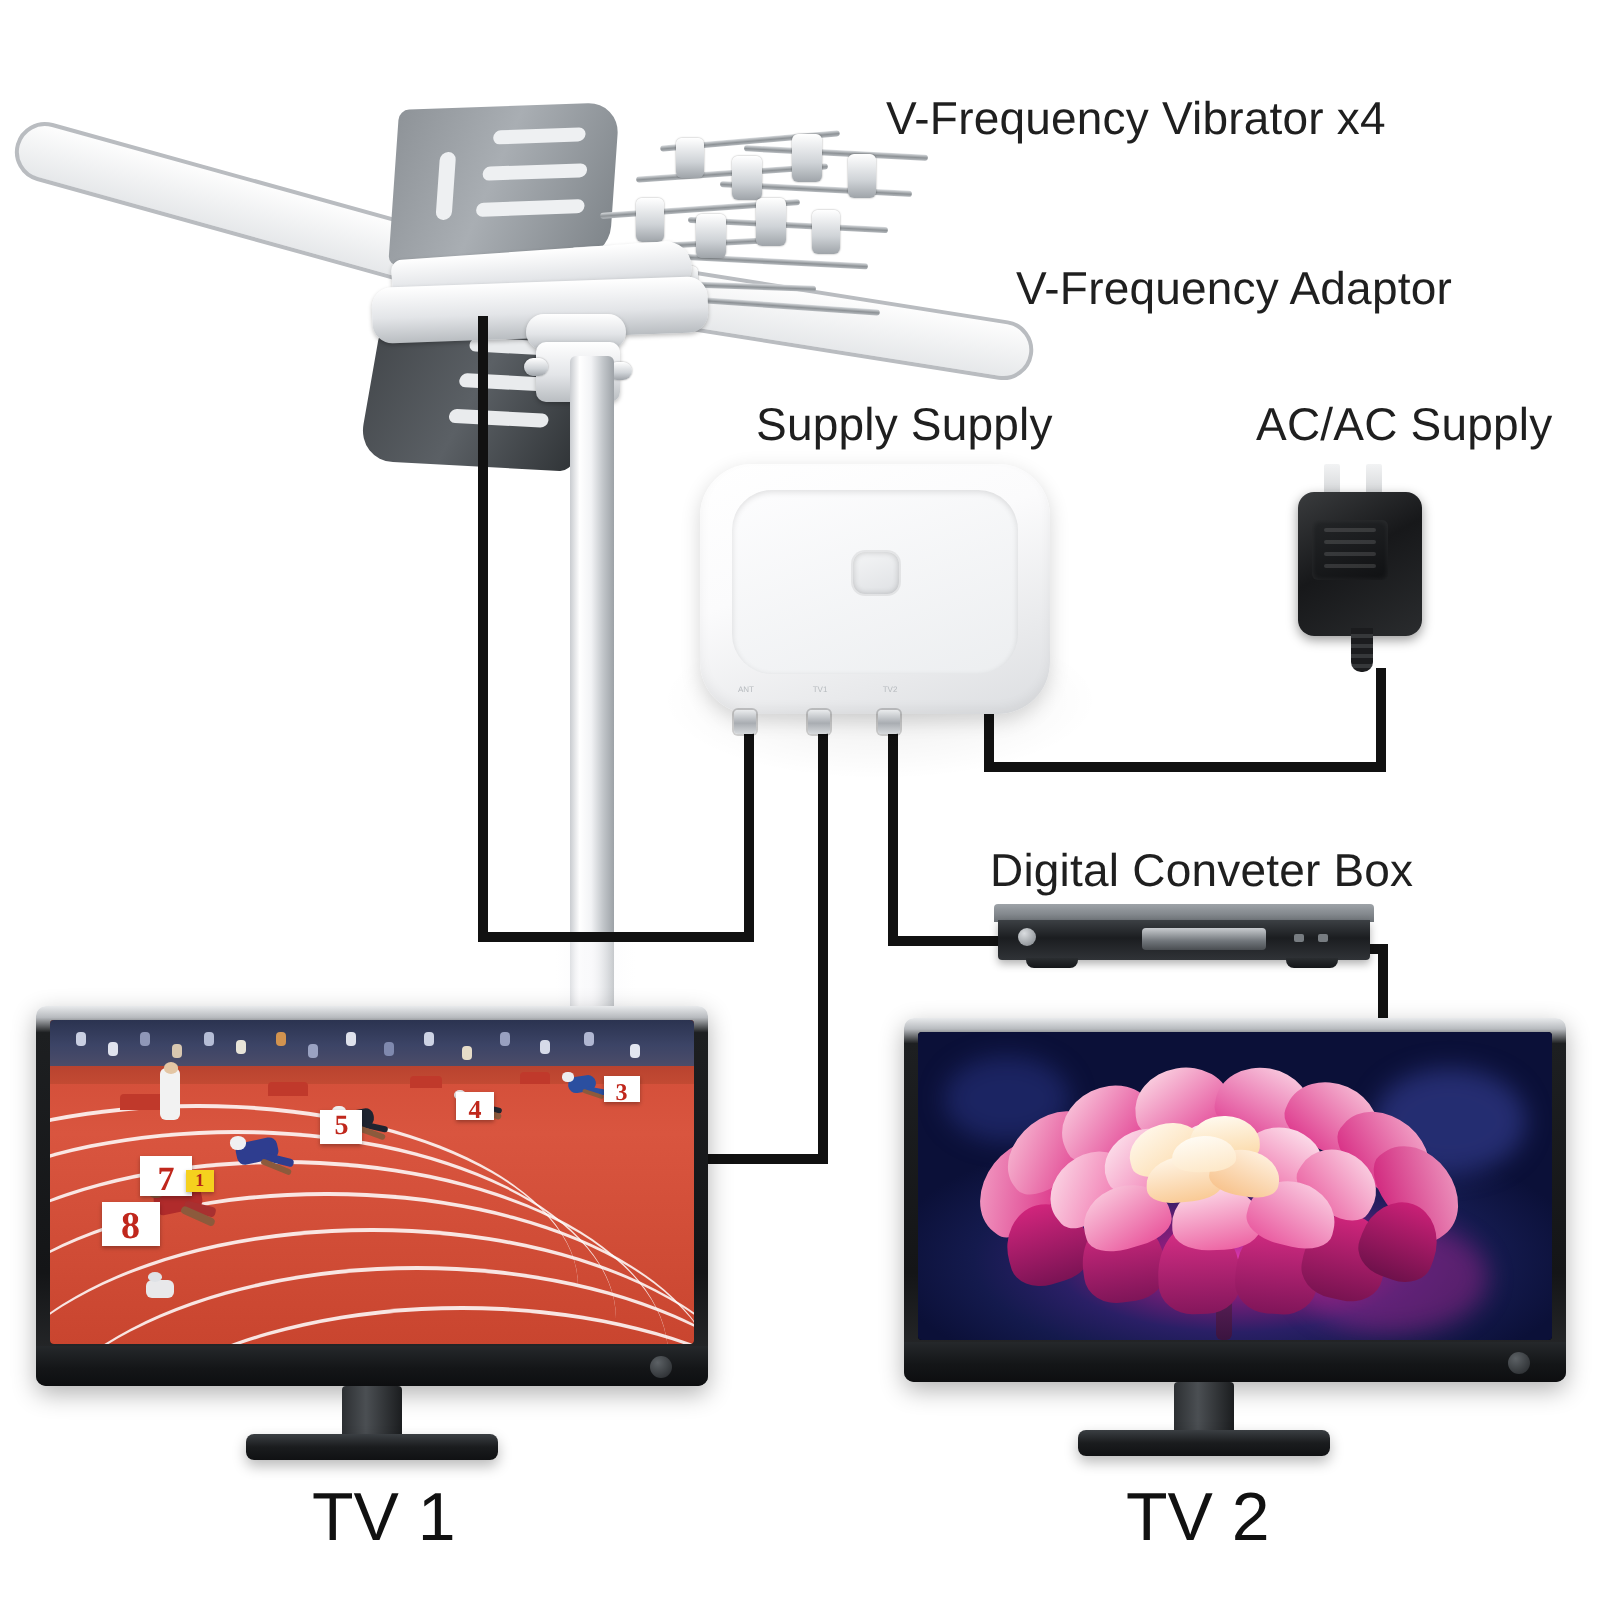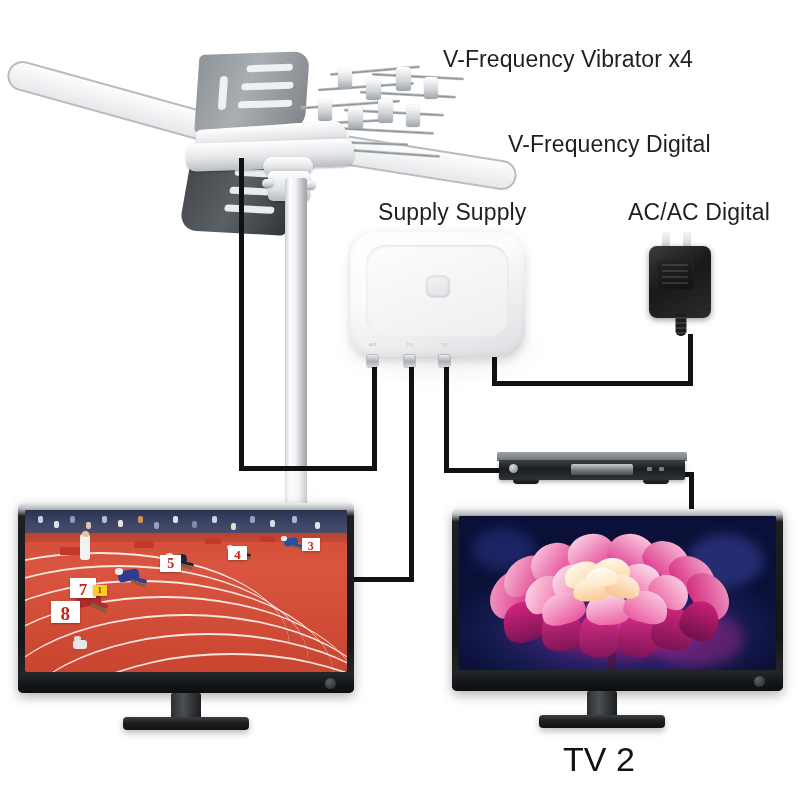--- a/index.html
+++ b/index.html
@@ -190,23 +190,25 @@
 
     <div class="hub" style="left:268px; top:126px; width:42px; height:30px; border-radius:5px;"></div>
     <div class="clamp" style="left:262px; top:134px; width:12px; height:9px; border-radius:5px;"></div>
     <div class="clamp" style="left:304px; top:136px; width:12px; height:9px; border-radius:5px;"></div>
   </div>
 
   <div class="mast" style="left:285px; top:178px; width:22px; height:330px;"></div>
   <div class="mastglow" style="left:278px; top:470px; width:40px; height:50px;"></div>
 
   <div class="lbl" style="left:443px; top:46px;">V-Frequency Vibrator x4</div>
-  <div class="lbl" style="left:508px; top:131px;">V-Frequency Digital</div>
+  <div class="lbl" style="left:508px; top:131px;">V-Frequency Adaptor</div>
   <div class="lbl" style="left:378px; top:199px;">Supply Supply</div>
-  <div class="lbl" style="left:628px; top:199px;">AC/AC Digital</div>
+  <div class="lbl" style="left:628px; top:199px;">AC/AC Supply</div>
+  <div class="lbl" style="left:495px; top:422px;">Digital Conveter Box</div>
+  <div class="tvlbl" style="left:156px; top:740px;">TV 1</div>
   <div class="tvlbl" style="left:563px; top:740px;">TV 2</div>
 
   <div class="cable v" style="left:239px; top:158px; height:312px;"></div>
   <div class="cable h" style="left:239px; top:466px; width:138px;"></div>
   <div class="cable v" style="left:372px; top:360px; height:110px;"></div>
 
   <div class="cable v" style="left:409px; top:360px; height:222px;"></div>
   <div class="cable h" style="left:345px; top:577px; width:69px;"></div>
 
   <div class="cable v" style="left:444px; top:360px; height:112px;"></div>

